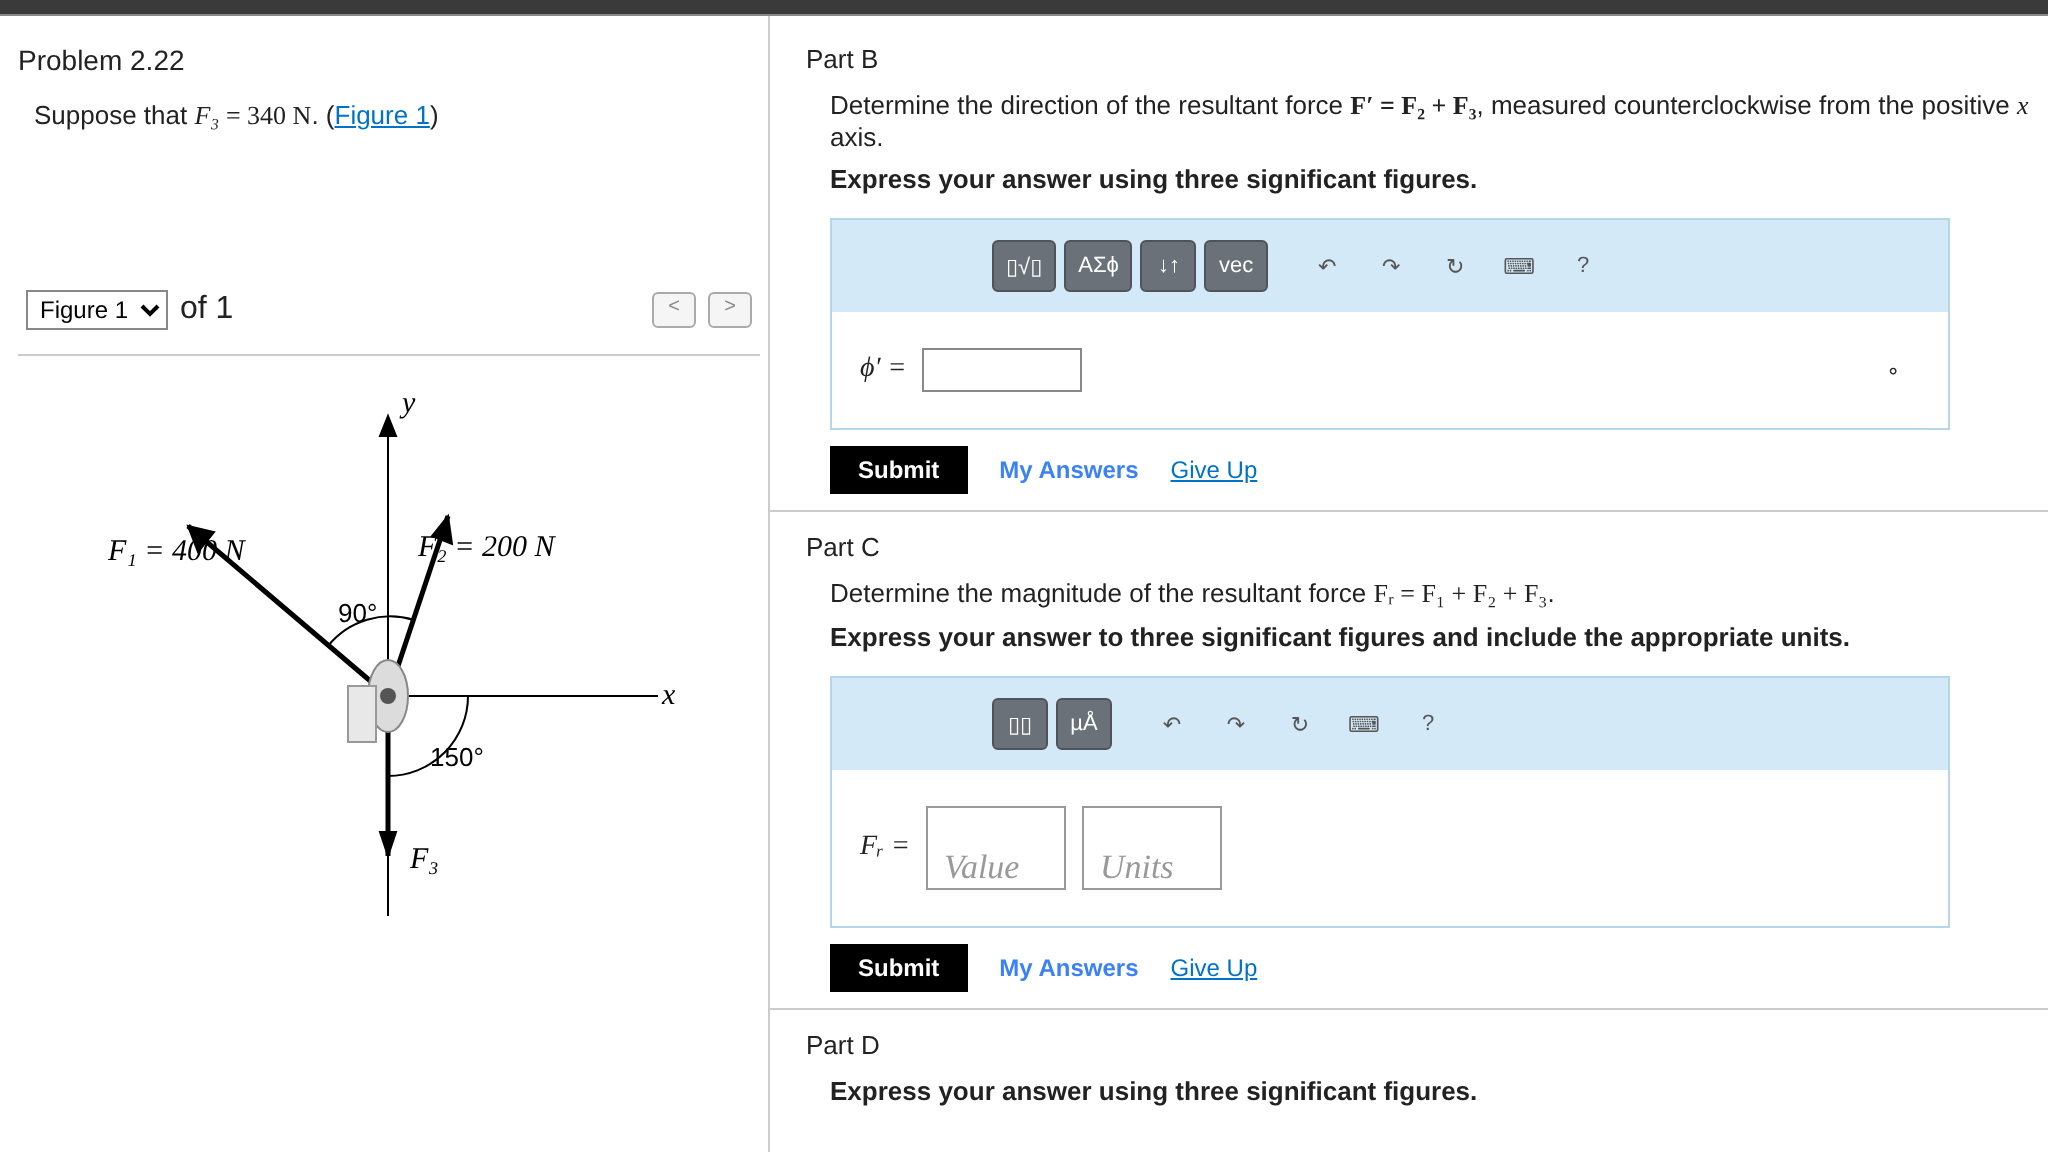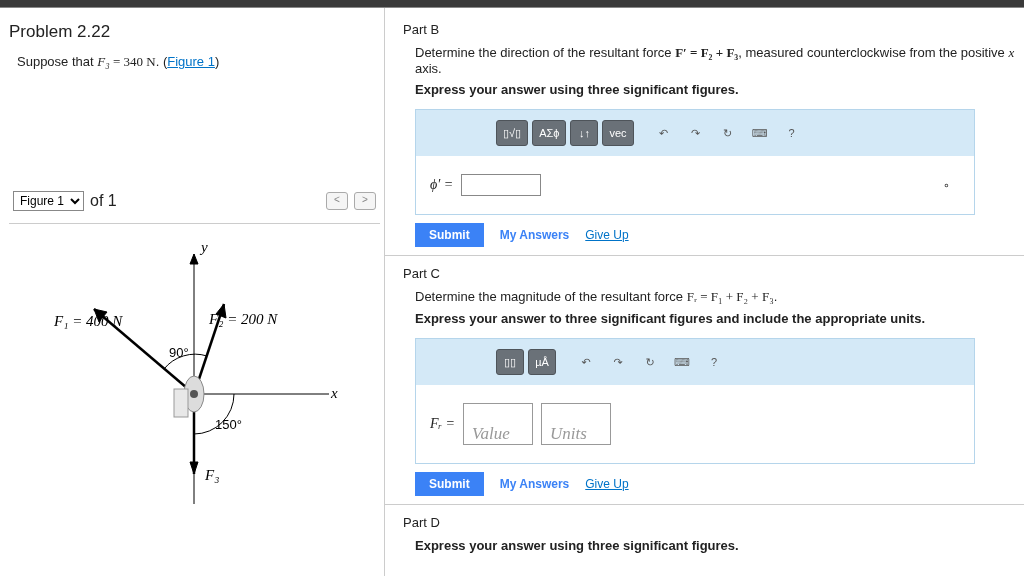--- a/index.html
+++ b/index.html
@@ -1,21 +1,21 @@
 <!DOCTYPE html>
 <html><head>
 <meta charset="utf-8">
 <style>
 *{box-sizing:border-box;margin:0;padding:0}
 body{font-family:Arial,sans-serif;font-size:13px;background:#fff;color:#222}
 .top-bar{height:8px;background:#3a3a3a;border-bottom:1px solid #888}
 .container{display:flex;height:568px}
 .left-panel{width:385px;border-right:1px solid #ccc;padding:10px 0 0 5px;position:relative}
-.problem-title{font-size:17px;padding:4px 0 12px 4px}
-.supposition{font-size:13px;padding:0 0 0 12px;margin-bottom:119px}
+.problem-title{font-size:14px;padding:4px 0 12px 4px}
+.supposition{font-size:13px;padding:0 0 0 12px;margin-bottom:77px}
 .link{color:#0073c8;text-decoration:underline;cursor:pointer}
 .figure-bar{display:flex;align-items:center;gap:6px;padding:2px 8px}
 .figure-select{border:1px solid #888;font-size:12px;padding:1px 2px;background:#fff}
 .of-text{font-size:16px}
 .nav-btn{width:22px;height:18px;border:1px solid #aaa;background:#f5f5f5;border-radius:3px;font-size:10px;line-height:14px;text-align:center;color:#888;cursor:pointer}
 .figure-area{margin:10px 4px 0 4px;border-top:1px solid #ccc;padding-top:10px;position:relative;height:290px}
 .right-panel{flex:1;padding:4px 0 0 0;overflow:hidden}
 .part-header{font-weight:normal;font-size:13px;padding:10px 0 6px 18px;border-top:1px solid #ccc;margin-top:8px}
 .part-header.first{border-top:none;margin-top:0}
 .part-body{padding:2px 0 0 30px;font-size:13px}
@@ -25,21 +25,21 @@
 .toolbar{background:#d4e9f7;border:1px solid #b5d5eb;padding:10px 12px;display:flex;align-items:center;gap:4px;border-bottom:none}
 .toolbar.indent{padding-left:80px}
 .tool-btn{background:#6a7178;color:#fff;border:1px solid #4e545a;border-radius:3px;padding:4px 6px;font-size:11px;min-width:28px;height:26px;display:inline-flex;align-items:center;justify-content:center;cursor:pointer}
 .tool-btn.light{background:transparent;color:#555;border:none}
 .tool-sep{width:8px}
 .input-row{background:#fff;border:1px solid #b5d5eb;border-top:none;padding:18px 14px;display:flex;align-items:center;gap:8px;font-size:14px}
 .answer-input{border:1px solid #888;padding:3px;width:80px;height:22px}
 .deg-sym{margin-left:auto;margin-right:10px;font-size:11px}
 .placeholder-input{border:1px solid #999;padding:20px 8px;color:#999;font-style:italic;font-family:'Times New Roman',serif;font-size:17px;display:inline-block;min-width:70px;height:28px;line-height:20px}
 .submit-row{display:flex;align-items:center;gap:16px;margin-top:6px}
-.submit-btn{background:#3b82f6;color:#fff;border:none;padding:5px 14px;font-size:12px;font-weight:bold;cursor:pointer}
+.submit-btn{background:#000000;color:#fff;border:none;padding:5px 14px;font-size:12px;font-weight:bold;cursor:pointer}
 .my-answers{font-size:12px;color:#3b82f6;font-weight:bold}
 .give-up{font-size:12px}
 .math{font-family:'Times New Roman',serif}
 .ital{font-style:italic}
 .vec-sym{font-weight:bold}
 svg{overflow:visible}
 </style>
 </head>
 <body>
 

